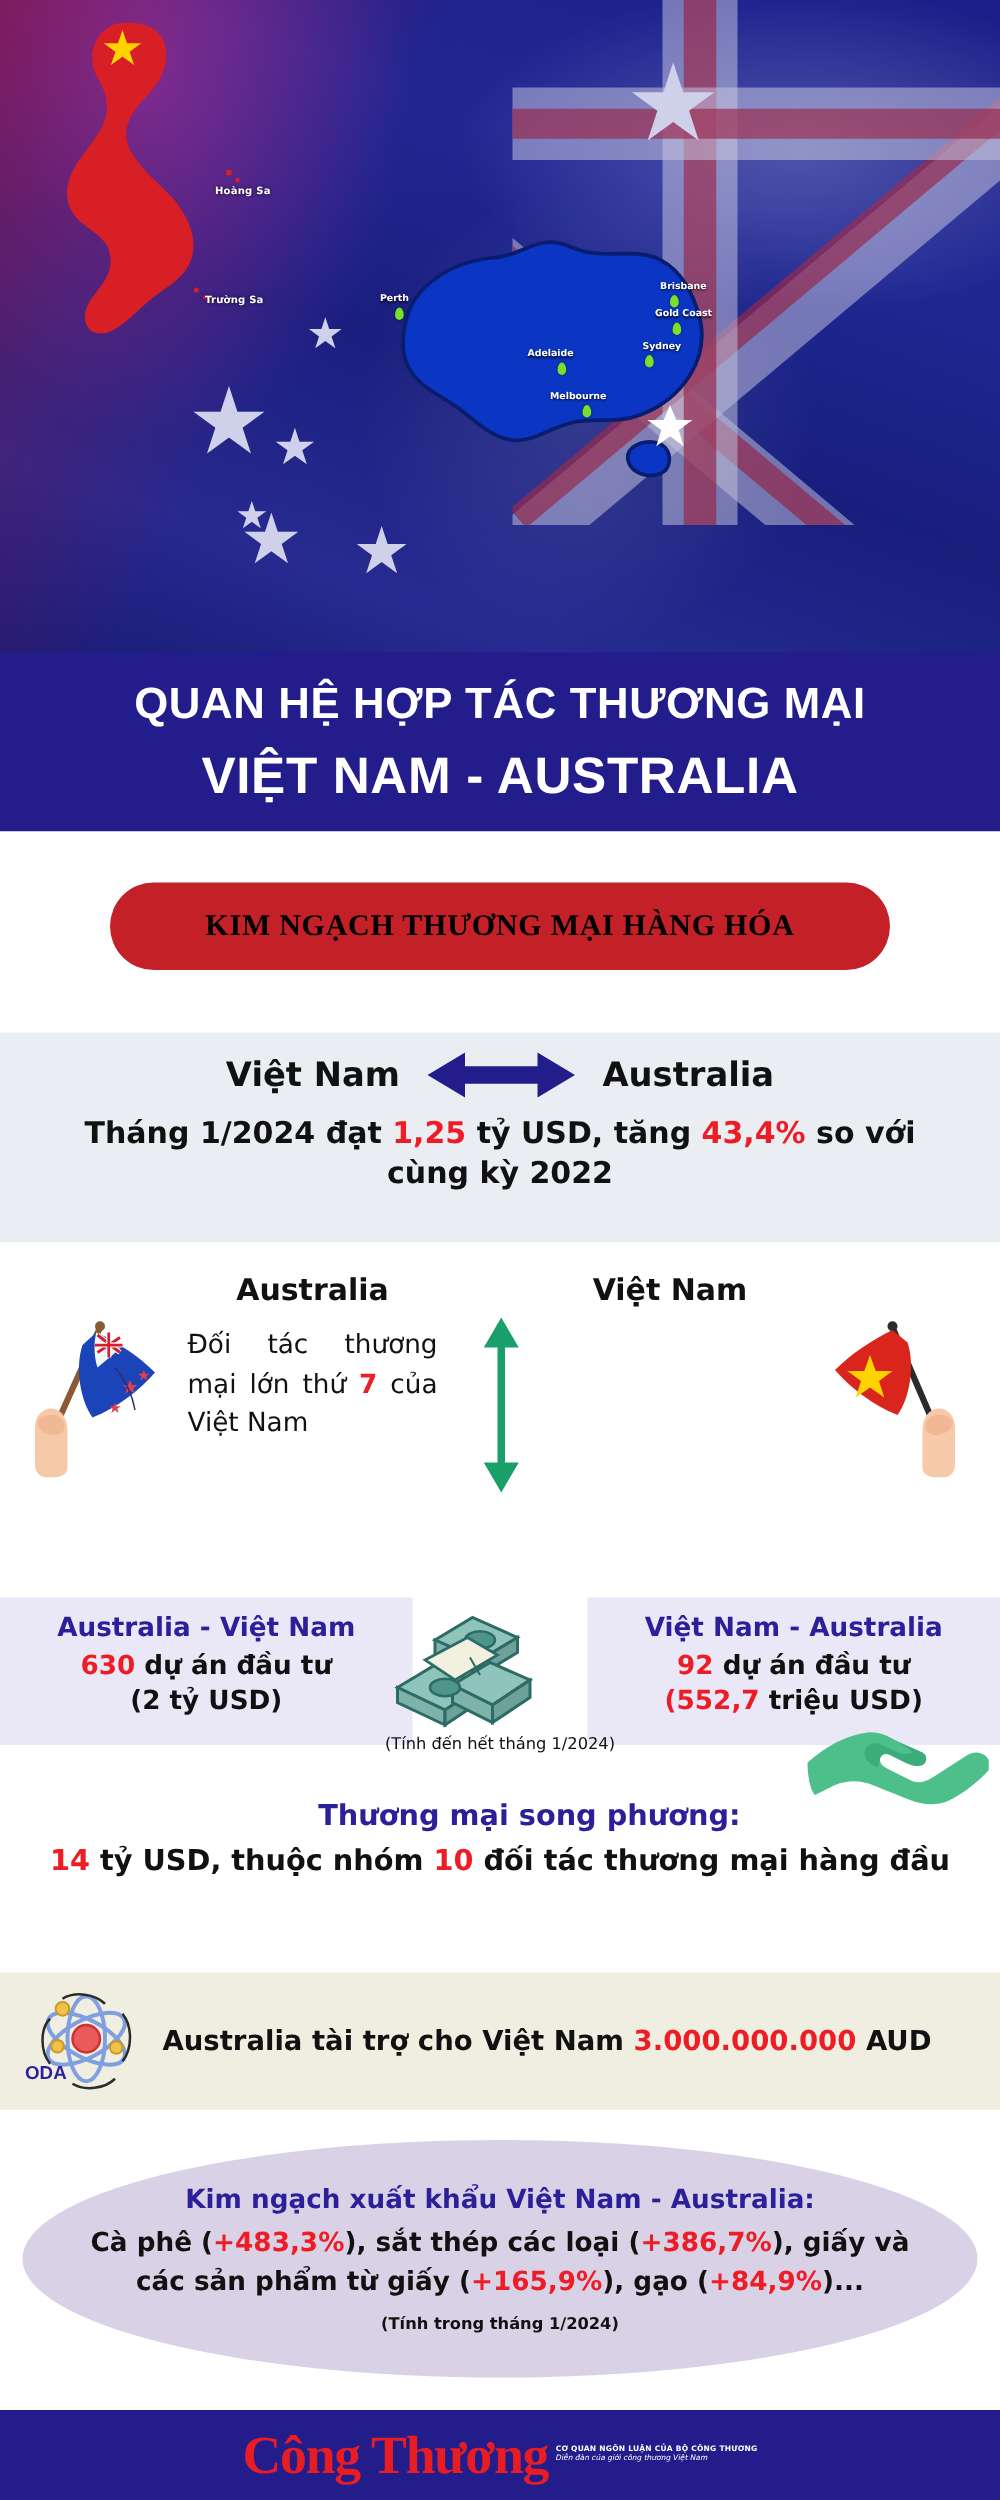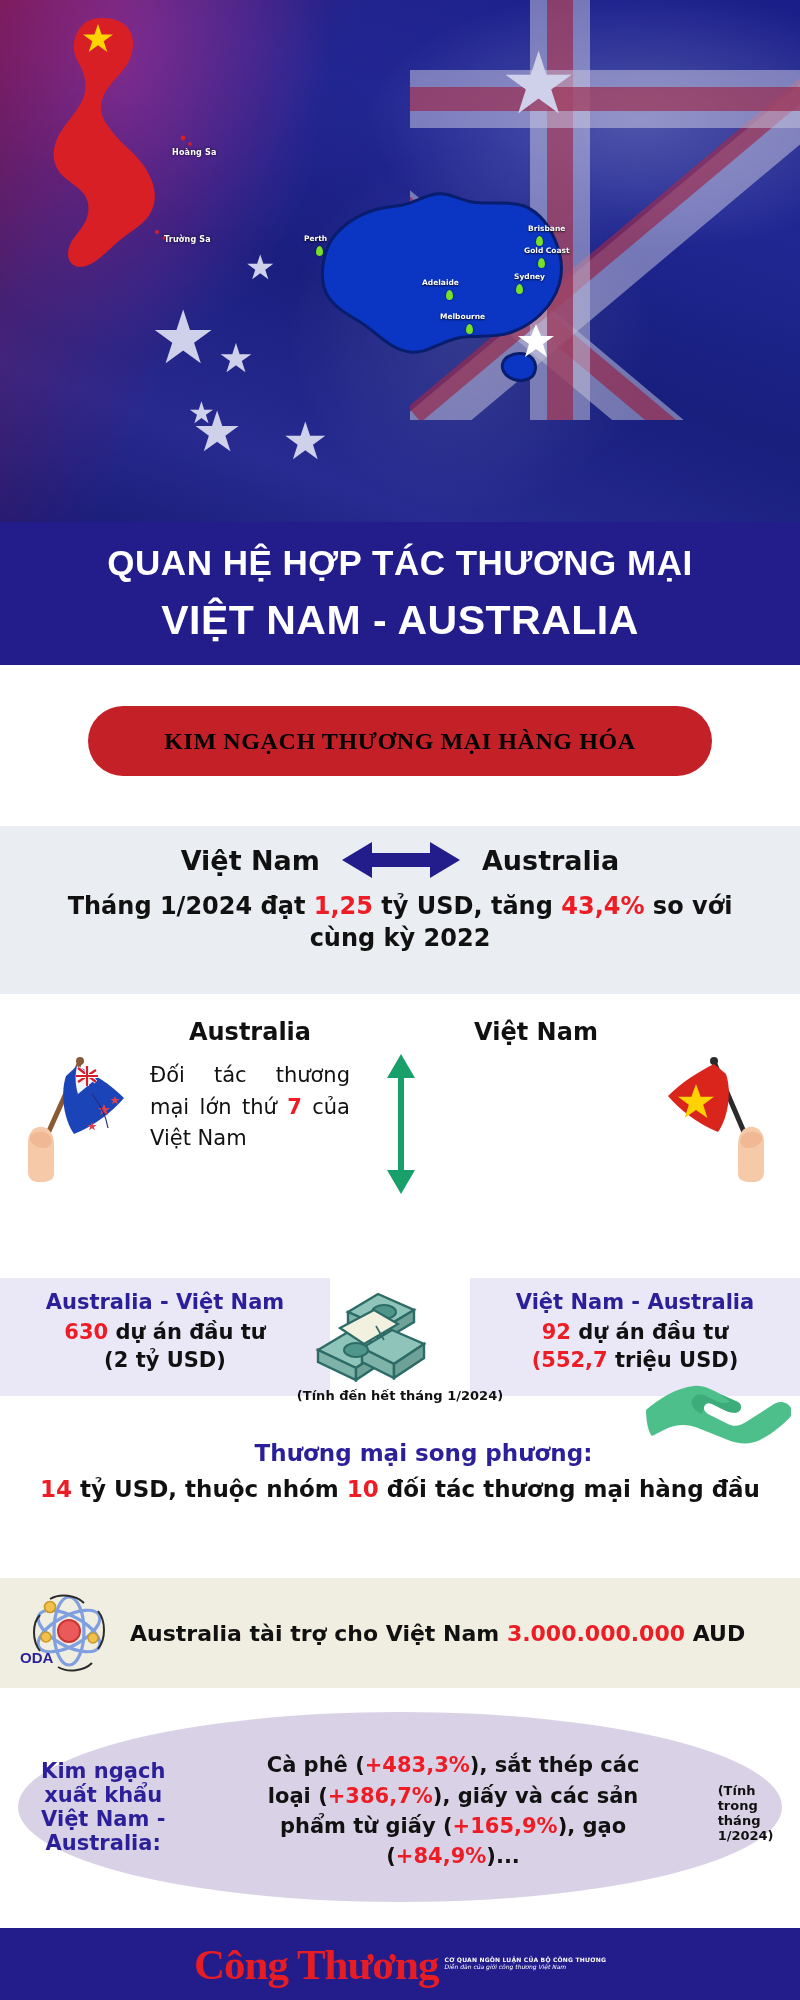--- a/index.html
+++ b/index.html
@@ -92,37 +92,37 @@
             font-weight:500; }
   .hand { position:absolute; width:120px; height:150px; }
 
   
   .inv { position:absolute; left:0; top:1278px; width:800px; height:118px; }
   .inv-box { position:absolute; top:0; height:118px; background:#eae8f7; }
   .inv-t1 { color:#2b1f9a; font-size:21px; font-weight:700; text-align:center; margin-top:12px; }
   .inv-t2 { font-size:21px; font-weight:700; text-align:center; color:#111; margin-top:6px; }
   .inv-t3 { font-size:21px; font-weight:700; text-align:center; color:#111; margin-top:4px; }
   .inv-note { position:absolute; left:0; right:0; bottom:-26px; text-align:center;
-              font-size:13px; font-weight:700; color:#111; }
+              font-size:13px; font-weight:400; color:#111; }
 
   
   .bilat { position:absolute; left:0; top:1440px; width:800px; }
   .bl-h { text-align:center; color:#2b1f9a; font-size:23px; font-weight:700;margin-left:47px; }
   .bl-b { text-align:center; font-size:23px; font-weight:700; color:#111; margin-top:10px; }
 
   
   .oda { position:absolute; left:0; top:1578px; width:800px; height:110px; background:#f0eee0;
          display:flex; align-items:center; }
   .oda-text { font-size:22px; font-weight:700; color:#111; margin-left:10px; }
 
   
   .exp-ell {
     position:absolute; left:18px; top:1712px; width:764px; height:190px;
     background:#d9d2e6; border-radius:50%/50%;
-    display:flex; flex-direction:row; align-items:center; justify-content:center;
+    display:flex; flex-direction:column; align-items:center; justify-content:center;
   }
   .exp-h { color:#2b1f9a; font-size:21px; font-weight:700; text-align:center; }
   .exp-b { font-size:21px; font-weight:700; color:#111; text-align:center; line-height:1.45;
            margin-top:8px; padding:0 54px; }
   .exp-n { font-size:13px; font-weight:700; color:#111; margin-top:12px; }
 
   
   .footer { position:absolute; left:0; top:1928px; width:800px; height:72px; background:#231d8c;
             display:flex; align-items:center; justify-content:center; }
   .logo-wrap { display:flex; align-items:center; }

